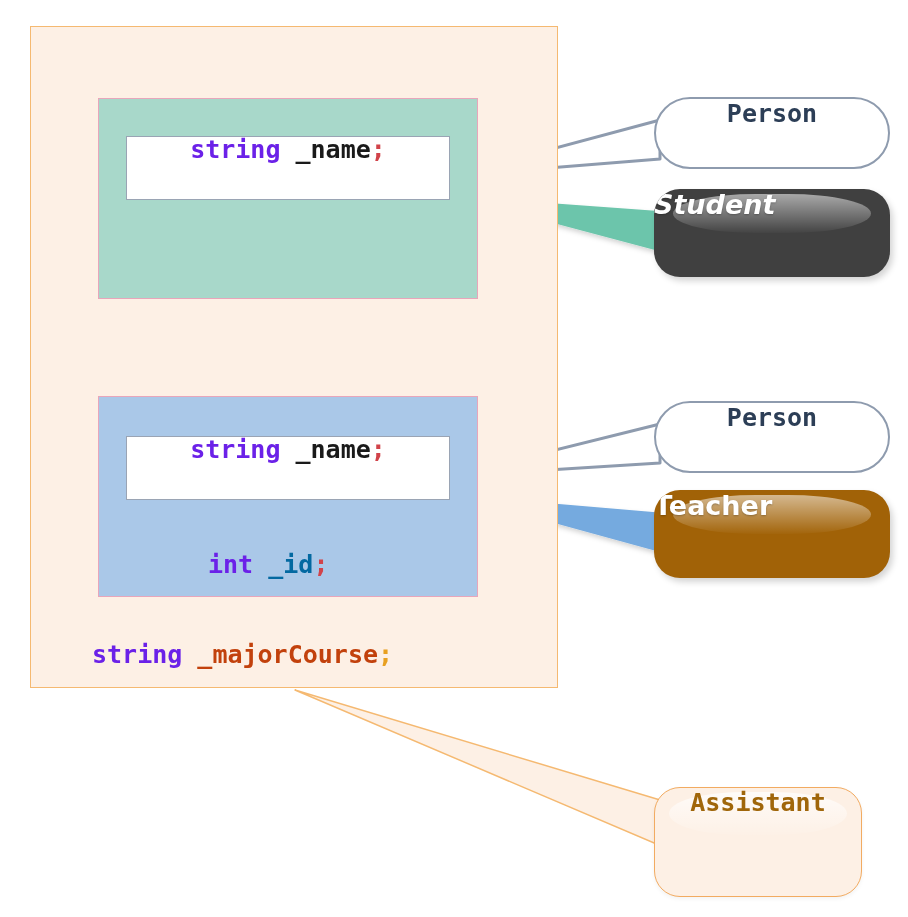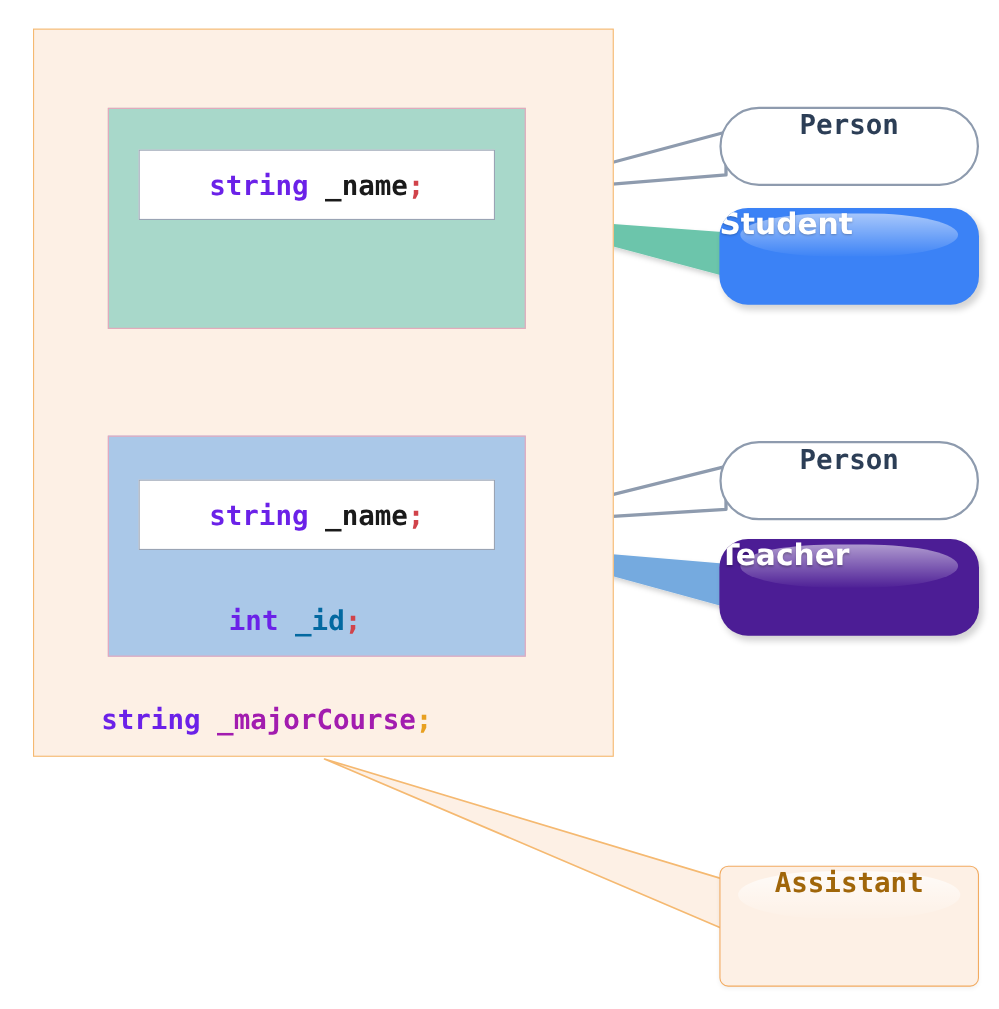--- a/index.html
+++ b/index.html
@@ -60,21 +60,21 @@
     background: #aac8e8;
   }
 
   
   .member-box {
     position: absolute;
     box-sizing: border-box;
     background: #ffffff;
     border: 1.5px solid #9aa4b4;
     display: flex;
-    align-items: center;
+    align-items: flex-start;
     justify-content: center;
   }
   .member-box.student-name {
     left: 126px;
     top: 136px;
     width: 324px;
     height: 64px;
   }
   .member-box.teacher-name {
     left: 126px;
@@ -161,23 +161,23 @@
   }
   .bubble-teacher {
     left: 654px;
     top: 490px;
     background: #74aadf;
   }
 
   .bubble-assistant {
     left: 654px;
     top: 787px;
-    width: 236px;
+    width: 208px;
     height: 110px;
-    border-radius: 8px;
+    border-radius: 26px;
     background: #fdf0e5;
     border: 1.5px solid #f2ab61;
     color: #a0660a;
     font-family: "DejaVu Sans Mono", "Liberation Mono", monospace;
     font-size: 25px;
     font-weight: bold;
     box-shadow: 0 2px 4px rgba(0,0,0,0.05);
     overflow: hidden;
   }
   .bubble-assistant .gloss2 {
@@ -225,36 +225,36 @@
 
 
   <div class="class-box teacher" style="background: rgb(170, 200, 232); border-color: rgb(232, 166, 187);"></div>
 
   <div class="member-box teacher-name" style="background: rgb(255, 255, 255); border-color: rgb(154, 164, 180);">
     <span class="code"><span class="kw" style="color: rgb(107, 33, 232);">string</span><span class="ident" style="color: rgb(26, 26, 26);"> _name</span><span class="semi" style="color: rgb(209, 67, 74);">;</span></span>
   </div>
 
   <div class="code code-line teacher-id"><span class="kw" style="color: rgb(107, 33, 232);">int</span><span class="ident" style="color: #0369a1;"> _id</span><span class="semi" style="color: rgb(209, 67, 74);">;</span></div>
 
-  <div class="code code-line major-course"><span class="kw" style="color: rgb(107, 33, 232);">string</span><span class="ident" style="color: #a21caf;"> _majorCourse</span><span class="semi-orange" style="color: rgb(232, 160, 32);">;</span></div>
+  <div class="code code-line major-course"><span class="kw" style="color: rgb(107, 33, 232);">string</span><span class="ident" style="color: #c2410c;"> _majorCourse</span><span class="semi-orange" style="color: rgb(232, 160, 32);">;</span></div>
 
   <div class="bubble bubble-person p1" style="border-color: rgb(142, 155, 174); color: rgb(44, 62, 86);">
     <span>Person</span>
   </div>
 
-  <div class="bubble-class bubble-student" style="background: #3b82f6;">
+  <div class="bubble-class bubble-student" style="background: #404040; font-style: italic;">
     <span class="gloss"></span>
     <span class="blabel">Student</span>
   </div>
 
   <div class="bubble bubble-person p2" style="border-color: rgb(142, 155, 174); color: rgb(44, 62, 86);">
     <span>Person</span>
   </div>
 
-  <div class="bubble-class bubble-teacher" style="background: #4c1d95;">
+  <div class="bubble-class bubble-teacher" style="background: #a16207;">
     <span class="gloss"></span>
     <span class="blabel">Teacher</span>
   </div>
 
   <div class="bubble bubble-assistant" style="background: rgb(253, 240, 229); border-color: rgb(242, 171, 97); color: rgb(160, 102, 10);">
     <span class="gloss2"></span>
     <span class="blabel">Assistant</span>
   </div>
 
 </div>

